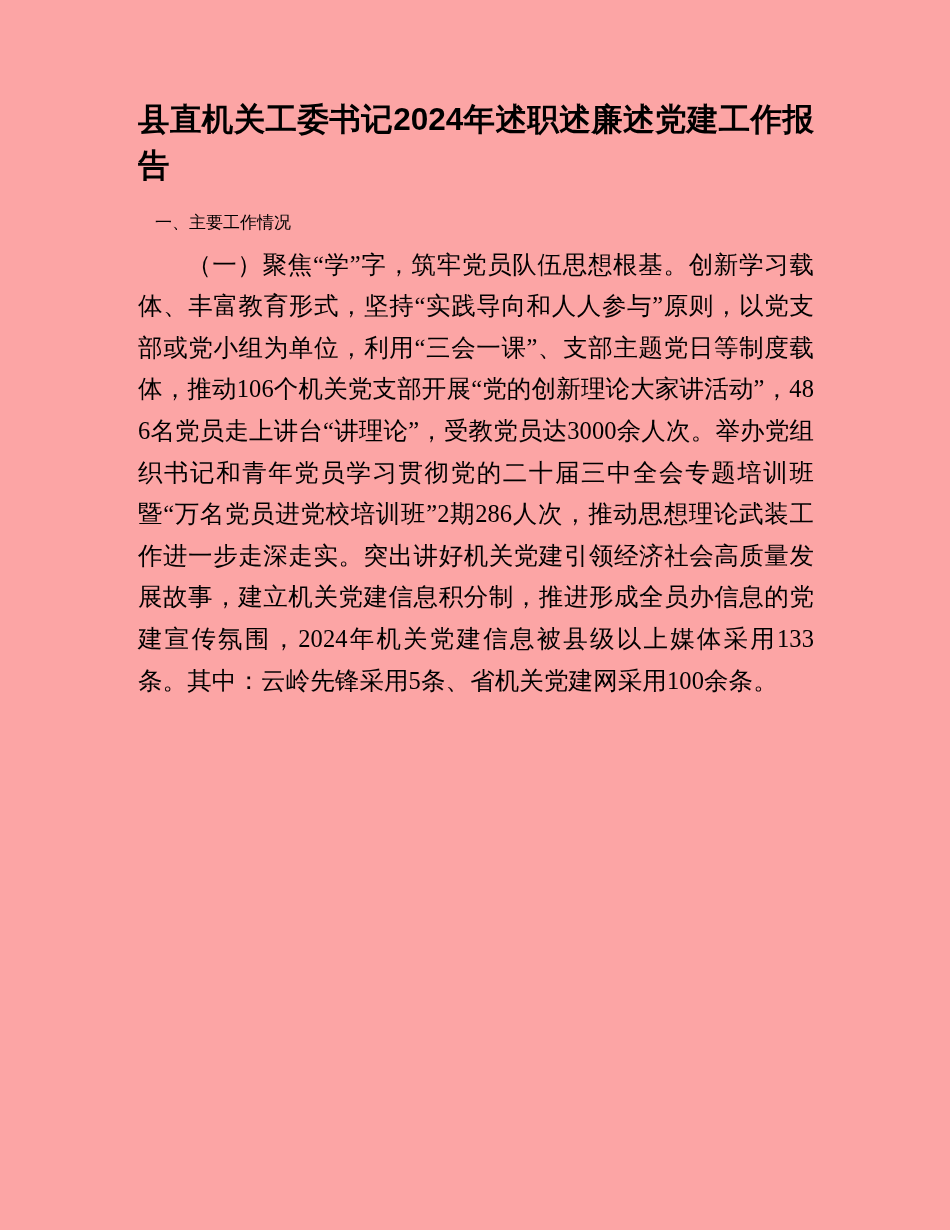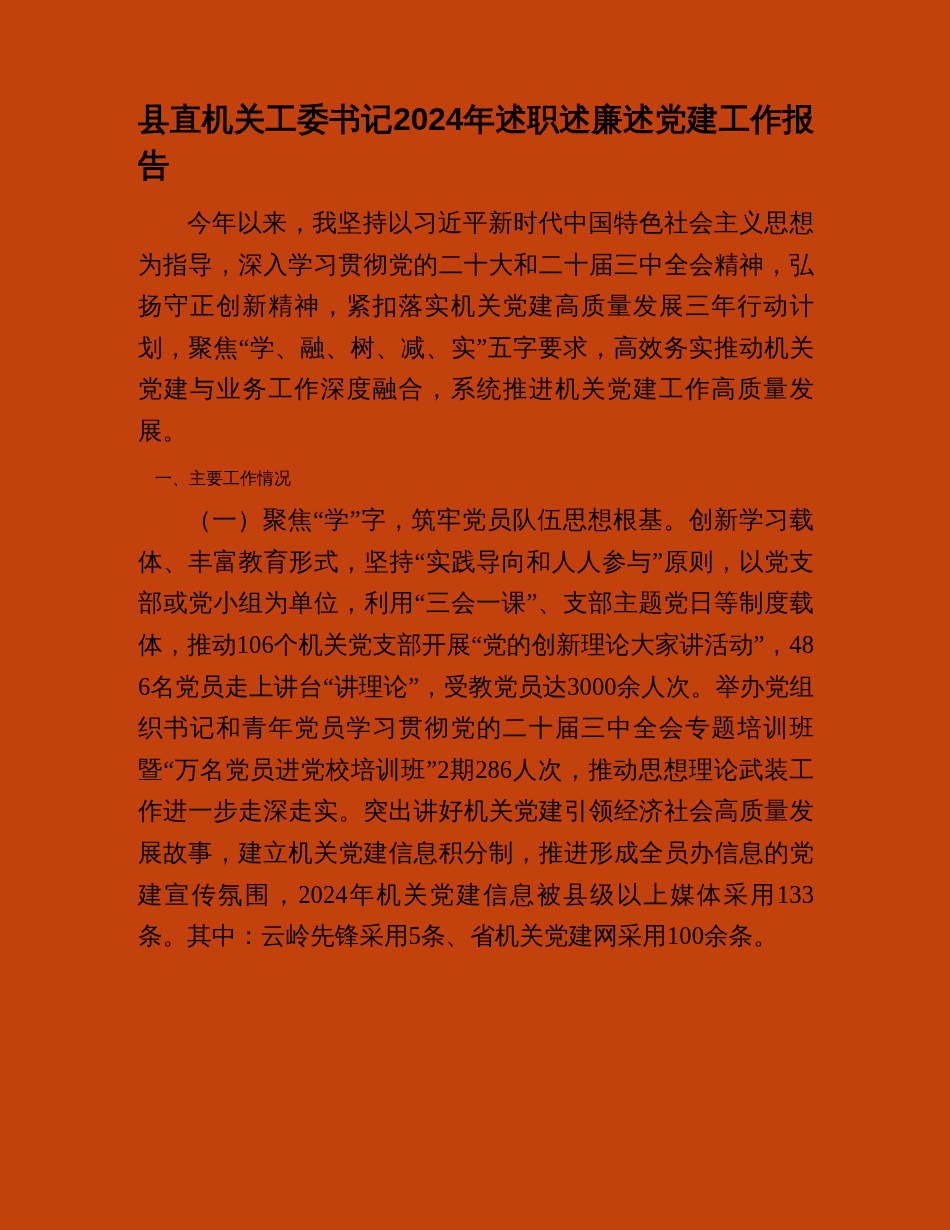--- a/index.html
+++ b/index.html
@@ -5,21 +5,21 @@
   html, body {
     margin: 0;
     padding: 0;
     background: #ffffff;
   }
 
   .page {
     position: relative;
     width: 950px;
     height: 1230px;
-    background: #c2410c;
+    background: #fca5a5;
     margin: 0 auto;
     overflow: hidden;
     box-sizing: border-box;
   }
 
   .content {
     position: absolute;
     left: 138px;
     top: 96px;
     width: 676px;
@@ -69,20 +69,19 @@
   }
 </style>
 </head>
 <body>
 
 <div class="page">
   <div class="content">
 
     <h1 class="doc-title">县直机关工委书记2024年述职述廉述党建工作报告</h1>
 
-    <p class="para indent2">今年以来，我坚持以习近平新时代中国特色社会主义思想为指导，深入学习贯彻党的二十大和二十届三中全会精神，弘扬守正创新精神，紧扣落实机关党建高质量发展三年行动计划，聚焦“学、融、树、减、实”五字要求，高效务实推动机关党建与业务工作深度融合，系统推进机关党建工作高质量发展。</p>
 
     <p class="section-head">一、主要工作情况</p>
 
     <p class="para indent2">（一）聚焦“学”字，筑牢党员队伍思想根基。创新学习载体、丰富教育形式，坚持“实践导向和人人参与”原则，以党支部或党小组为单位，利用“三会一课”、支部主题党日等制度载体，推动106个机关党支部开展“党的创新理论大家讲活动”，486名党员走上讲台“讲理论”，受教党员达3000余人次。举办党组织书记和青年党员学习贯彻党的二十届三中全会专题培训班暨“万名党员进党校培训班”2期286人次，推动思想理论武装工作进一步走深走实。突出讲好机关党建引领经济社会高质量发展故事，建立机关党建信息积分制，推进形成全员办信息的党建宣传氛围，2024年机关党建信息被县级以上媒体采用133条。其中：云岭先锋采用5条、省机关党建网采用100余条。</p>
 
   </div>
 </div>
 
 </body></html>

